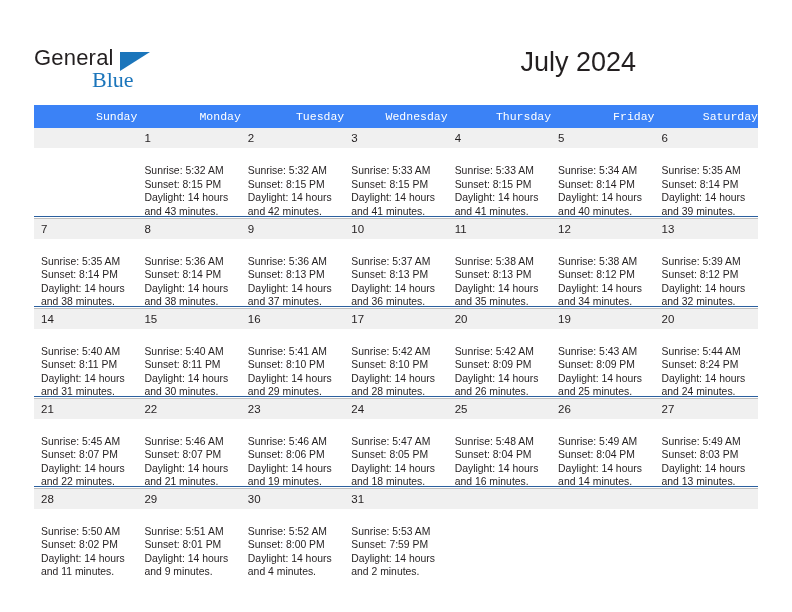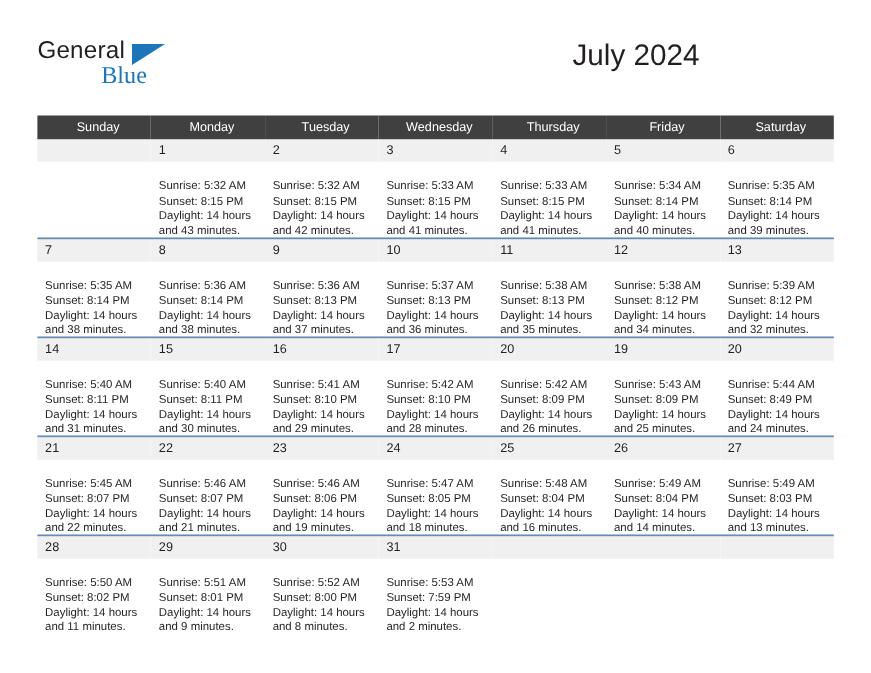--- a/index.html
+++ b/index.html
@@ -16,21 +16,21 @@
     position: relative;
     width: 792px;
     height: 612px;
     background: #ffffff;
     overflow: hidden;
   }
 
   
   .top {
     position: absolute;
-    left: 0; top: 0;
+    left: 0; top: 12px;
     width: 672px;
     height: 100px;
   }
   .logo {
     position: absolute;
     left: 34px;
     top: 33px;
     width: 200px;
     height: 52px;
   }
@@ -85,28 +85,29 @@
     position: absolute;
     left: 34px;
     top: 105px;
     width: 724px;
     border-collapse: collapse;
     table-layout: fixed;
   }
   .calendar col { width: 103.43px; }
 
   thead th {
-    background: #404040;
+    background: #3b82f6;
     color: #ffffff;
     font-size: 11.5px;
     font-weight: normal;
-    text-align: center;
+    text-align: right;
     padding: 5px 0 5px 7px;
     height: 21px;
     border: none;
+    font-family: Liberation Mono, monospace;
   }
 
   tbody tr.week { height: 90px; }
   tbody td {
     vertical-align: top;
     padding: 0;
     border: none;
     background: #ffffff;
     border-top: 1px solid #bfbfbf;
     height: 90px;
@@ -398,21 +399,21 @@
                 <div>Daylight: 14 hours</div>
                 <div>and 25 minutes.</div>
               </div>
             </div>
           </td>
           <td>
             <div class="cell">
               <div class="daynum-band">20</div>
               <div class="info">
                 <div>Sunrise: 5:44 AM</div>
-                <div>Sunset: 8:49 PM</div>
+                <div>Sunset: 8:24 PM</div>
                 <div>Daylight: 14 hours</div>
                 <div>and 24 minutes.</div>
               </div>
             </div>
           </td>
         </tr>
         <tr class="week">
           <td>
             <div class="cell">
               <div class="daynum-band">21</div>
@@ -514,21 +515,21 @@
               </div>
             </div>
           </td>
           <td>
             <div class="cell">
               <div class="daynum-band">30</div>
               <div class="info">
                 <div>Sunrise: 5:52 AM</div>
                 <div>Sunset: 8:00 PM</div>
                 <div>Daylight: 14 hours</div>
-                <div>and 8 minutes.</div>
+                <div>and 4 minutes.</div>
               </div>
             </div>
           </td>
           <td>
             <div class="cell">
               <div class="daynum-band">31</div>
               <div class="info">
                 <div>Sunrise: 5:53 AM</div>
                 <div>Sunset: 7:59 PM</div>
                 <div>Daylight: 14 hours</div>

